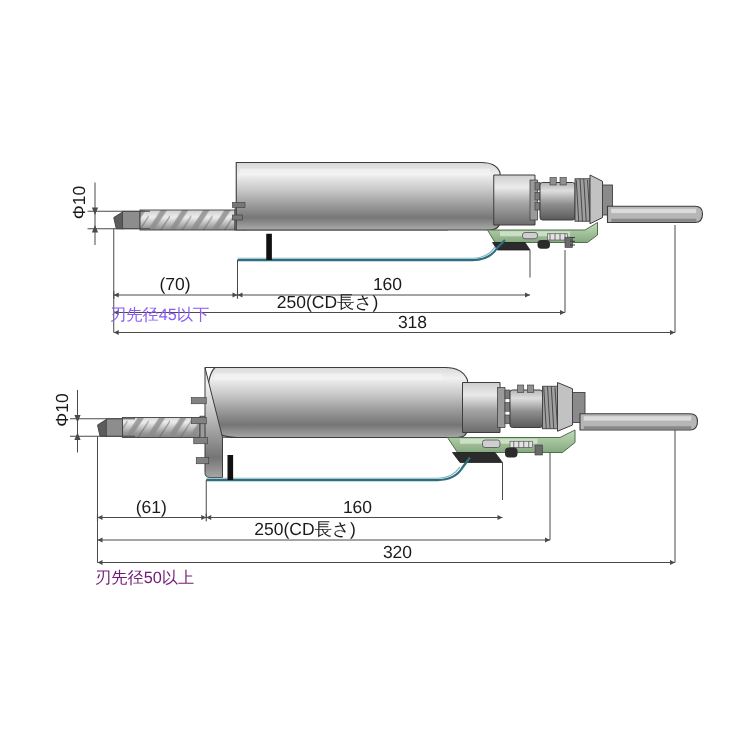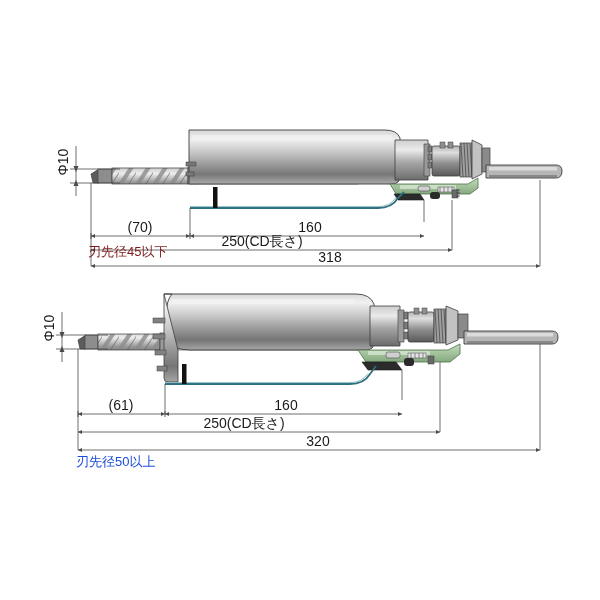--- a/index.html
+++ b/index.html
@@ -189,21 +189,21 @@
       <g>
         <line class="dimline" x1="91" y1="178" x2="540" y2="178"></line>
         <path d="M95 176 L91 178 L95 180" fill="#4a4a4a"></path>
         <path d="M536 176 L540 178 L536 180" fill="#4a4a4a"></path>
         <text class="dimtxt" x="330" y="174" text-anchor="middle">318</text>
       </g>
     </g>
 
     <text class="jptxt" x="88" y="172" visibility="hidden"></text>
   </svg>
-  <div style="position:absolute;left:88px;top:155px;font-size:13px;color:#7f1d1d;">刃先径45以下</div>
+  <div style="position:absolute;left:88px;top:155px;font-size:13px;color:#8b5cf6;">刃先径45以下</div>
   </div>
 
   <div class="fig" id="fig2">
   <svg width="600" height="200" viewBox="0 0 600 200">
     <defs>
       <linearGradient id="barrelG2" x1="0" y1="0" x2="0" y2="1">
         <stop offset="0" stop-color="#d9d9d9"></stop>
         <stop offset="0.15" stop-color="#f1f1f1"></stop>
         <stop offset="0.38" stop-color="#cacaca"></stop>
         <stop offset="0.60" stop-color="#9d9d9d"></stop>
@@ -353,16 +353,16 @@
       </g>
 
       <g>
         <line class="dimline" x1="78" y1="172" x2="540" y2="172"></line>
         <path d="M82 170 L78 172 L82 174" fill="#4a4a4a"></path>
         <path d="M536 170 L540 172 L536 174" fill="#4a4a4a"></path>
         <text class="dimtxt" x="318" y="168" text-anchor="middle">320</text>
       </g>
     </g>
   </svg>
-  <div style="position:absolute;left:76px;top:175px;font-size:13px;color:#1d4ed8;">刃先径50以上</div>
+  <div style="position:absolute;left:76px;top:175px;font-size:13px;color:#701a75;">刃先径50以上</div>
   </div>
 
 </div>
 
 </body></html>

